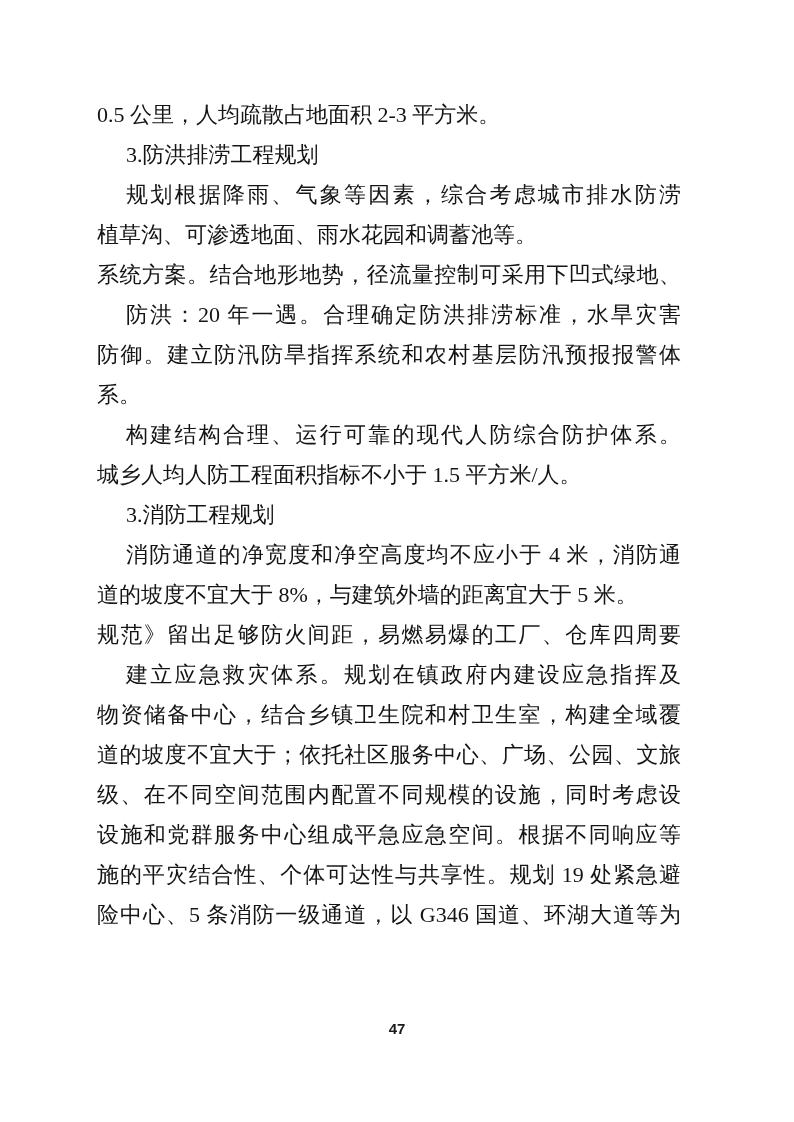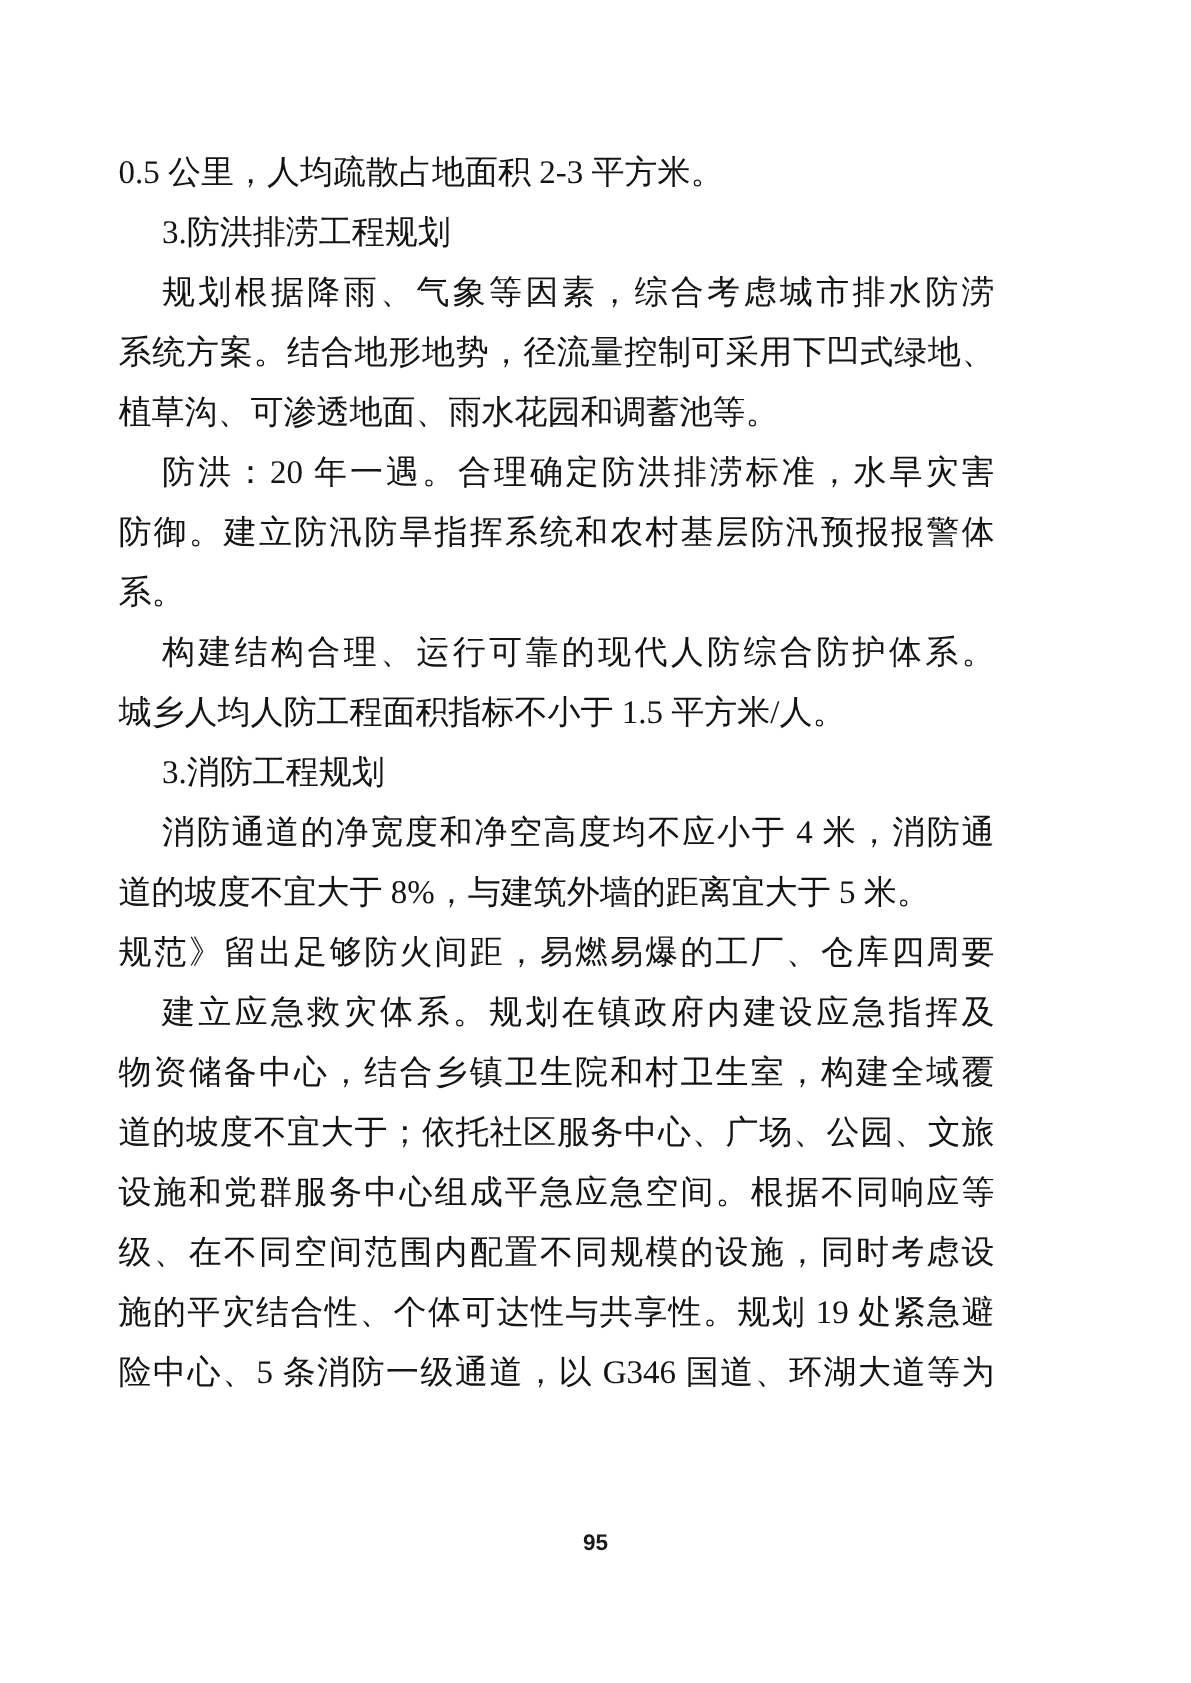--- a/index.html
+++ b/index.html
@@ -11,21 +11,21 @@
     position: relative;
     width: 794px;
     height: 1122px;
     background: #ffffff;
     color: #141414;
     font-family: "Liberation Serif", "DejaVu Serif", serif;
     overflow: hidden;
   }
   .content {
     position: absolute;
-    left: 79px;
+    left: 97px;
     top: 95px;
     width: 584px;
     font-size: 22px;
     line-height: 40px;
   }
   .ln {
     height: 40px;
     text-align: left;
     white-space: pre-wrap;
   }
@@ -49,33 +49,33 @@
   }
 </style>
 </head>
 <body>
 
 <div class="page">
   <div class="content">
     <div class="ln">0.5 公里，人均疏散占地面积 2-3 平方米。</div>
     <div class="ln ind">3.防洪排涝工程规划</div>
     <div class="ln ind fill">规划根据降雨、气象等因素，综合考虑城市排水防涝</div>
+    <div class="ln">植草沟、可渗透地面、雨水花园和调蓄池等。</div>
     <div class="ln fill">系统方案。结合地形地势，径流量控制可采用下凹式绿地、</div>
-    <div class="ln">植草沟、可渗透地面、雨水花园和调蓄池等。</div>
     <div class="ln ind fill">防洪：20 年一遇。合理确定防洪排涝标准，水旱灾害</div>
     <div class="ln fill">防御。建立防汛防旱指挥系统和农村基层防汛预报报警体</div>
     <div class="ln">系。</div>
     <div class="ln ind fill">构建结构合理、运行可靠的现代人防综合防护体系。</div>
     <div class="ln">城乡人均人防工程面积指标不小于 1.5 平方米/人。</div>
     <div class="ln ind">3.消防工程规划</div>
     <div class="ln ind fill">消防通道的净宽度和净空高度均不应小于 4 米，消防通</div>
     <div class="ln">道的坡度不宜大于 8%，与建筑外墙的距离宜大于 5 米。</div>
     <div class="ln fill">规范》留出足够防火间距，易燃易爆的工厂、仓库四周要</div>
     <div class="ln ind fill">建立应急救灾体系。规划在镇政府内建设应急指挥及</div>
     <div class="ln fill">物资储备中心，结合乡镇卫生院和村卫生室，构建全域覆</div>
     <div class="ln fill">道的坡度不宜大于；依托社区服务中心、广场、公园、文旅</div>
+    <div class="ln fill">级、在不同空间范围内配置不同规模的设施，同时考虑设</div>
     <div class="ln fill">设施和党群服务中心组成平急应急空间。根据不同响应等</div>
-    <div class="ln fill">级、在不同空间范围内配置不同规模的设施，同时考虑设</div>
     <div class="ln fill">施的平灾结合性、个体可达性与共享性。规划 19 处紧急避</div>
     <div class="ln fill">险中心、5 条消防一级通道，以 G346 国道、环湖大道等为</div>
   </div>
-  <div class="pageno">95</div>
+  <div class="pageno">47</div>
 </div>
 
 </body></html>

